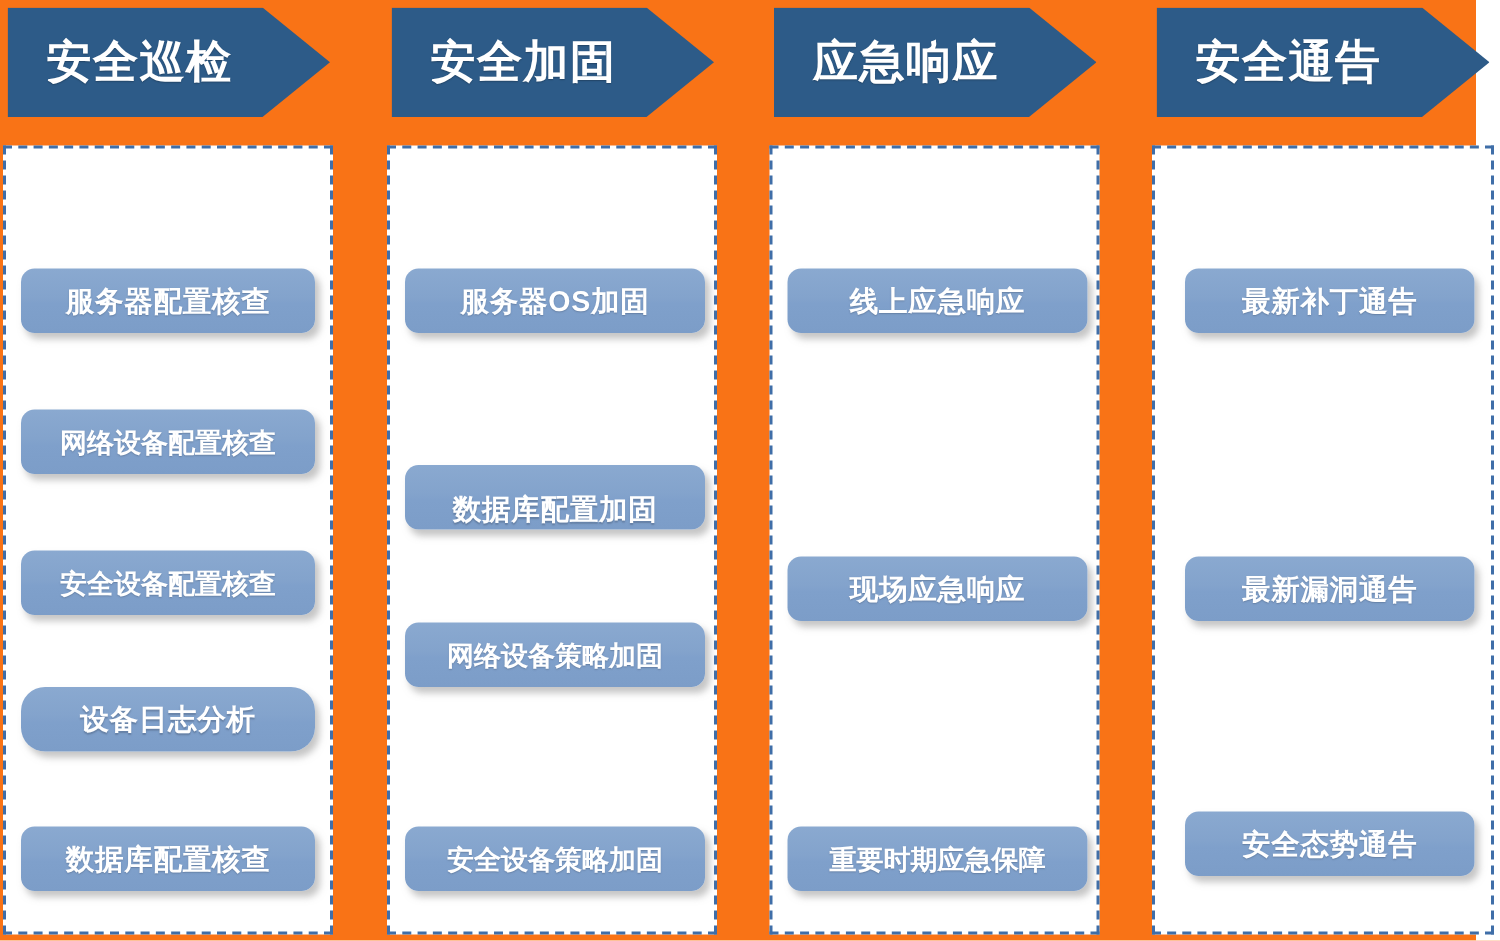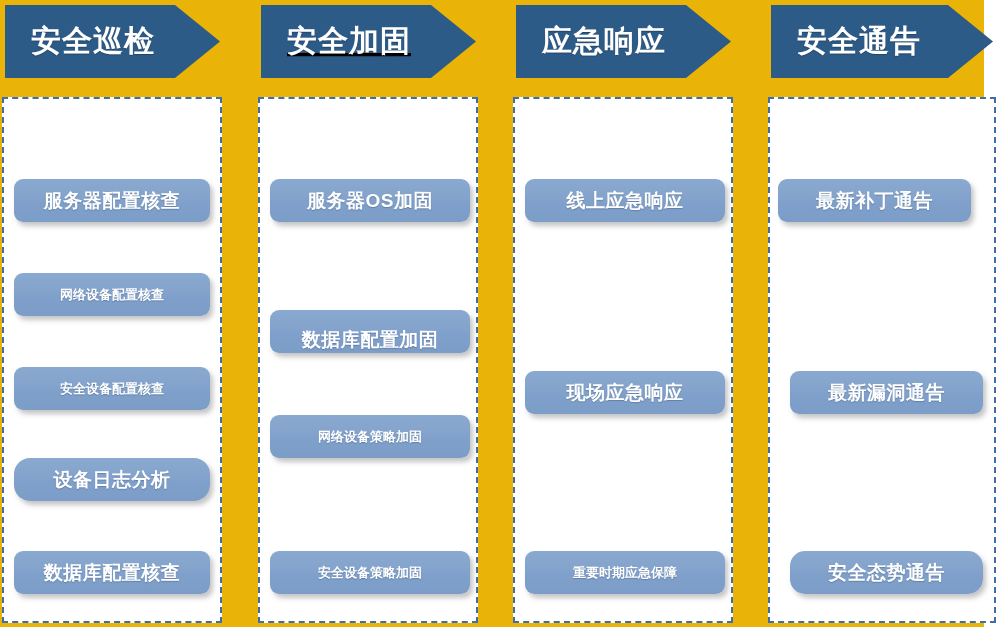--- a/index.html
+++ b/index.html
@@ -9,21 +9,21 @@
     height: 627px;
     background: #ffffff;
     font-family: "Liberation Sans", "DejaVu Sans", sans-serif;
     overflow: hidden;
   }
 
   #stage {
     position: relative;
     width: 984px;
     height: 627px;
-    background: #eab308;
+    background: #f97316;
   }
 
   
   .column {
     position: absolute;
     top: 0;
     height: 627px;
   }
 
   
@@ -72,21 +72,21 @@
   }
 
   .pill-label {
     color: #ffffff;
     font-size: 19px;
     font-weight: bold;
     letter-spacing: 0.5px;
     white-space: nowrap;
     text-shadow: 0 1px 1px rgba(70,90,120,0.45);
   }
-  .pill-label.compact { font-size: 13px; letter-spacing: 0px; }
+  .pill-label.compact { font-size: 18px; letter-spacing: 0px; }
 </style>
 </head>
 <body>
 
 <div id="stage">
     <div class="column" style="left: 0px; width: 222px;">
       <div class="header-arrow" style="width: 215px;">
         <span class="header-label">安全巡检</span>
       </div>
       <div class="dashed-box" style="left: 2px; width: 220px;">
@@ -101,21 +101,21 @@
         </div>
         <div class="pill" style="left: 10px; width: 196px; top: 335px; border-radius: 16px;">
           <span class="pill-label">设备日志分析</span>
         </div>
         <div class="pill" style="left: 10px; width: 196px; top: 428px;">
           <span class="pill-label">数据库配置核查</span>
         </div>
       </div>
     </div>
     <div class="column" style="left: 256px; width: 222px;">
-      <div class="header-arrow" style="width: 215px; text-decoration: underline;">
+      <div class="header-arrow" style="width: 215px;">
         <span class="header-label">安全加固</span>
       </div>
       <div class="dashed-box" style="left: 2px; width: 220px;">
         <div class="pill" style="left: 10px; width: 200px; top: 56px;">
           <span class="pill-label">服务器OS加固</span>
         </div>
         <div class="pill" style="left: 10px; width: 200px; top: 187px; align-items: flex-end;">
           <span class="pill-label">数据库配置加固</span>
         </div>
         <div class="pill" style="left: 10px; width: 200px; top: 292px;">
@@ -140,24 +140,24 @@
         <div class="pill" style="left: 10px; width: 200px; top: 428px;">
           <span class="pill-label compact">重要时期应急保障</span>
         </div>
       </div>
     </div>
     <div class="column" style="left: 766px; width: 232px;">
       <div class="header-arrow" style="width: 222px;">
         <span class="header-label">安全通告</span>
       </div>
       <div class="dashed-box" style="left: 2px; width: 228px;">
-        <div class="pill" style="left: 8px; width: 193px; top: 56px;">
+        <div class="pill" style="left: 20px; width: 193px; top: 56px;">
           <span class="pill-label">最新补丁通告</span>
         </div>
         <div class="pill" style="left: 20px; width: 193px; top: 248px;">
           <span class="pill-label">最新漏洞通告</span>
         </div>
-        <div class="pill" style="left: 20px; width: 193px; top: 428px; border-radius: 15px;">
+        <div class="pill" style="left: 20px; width: 193px; top: 418px;">
           <span class="pill-label">安全态势通告</span>
         </div>
       </div>
     </div>
   </div>
 
 </body></html>

